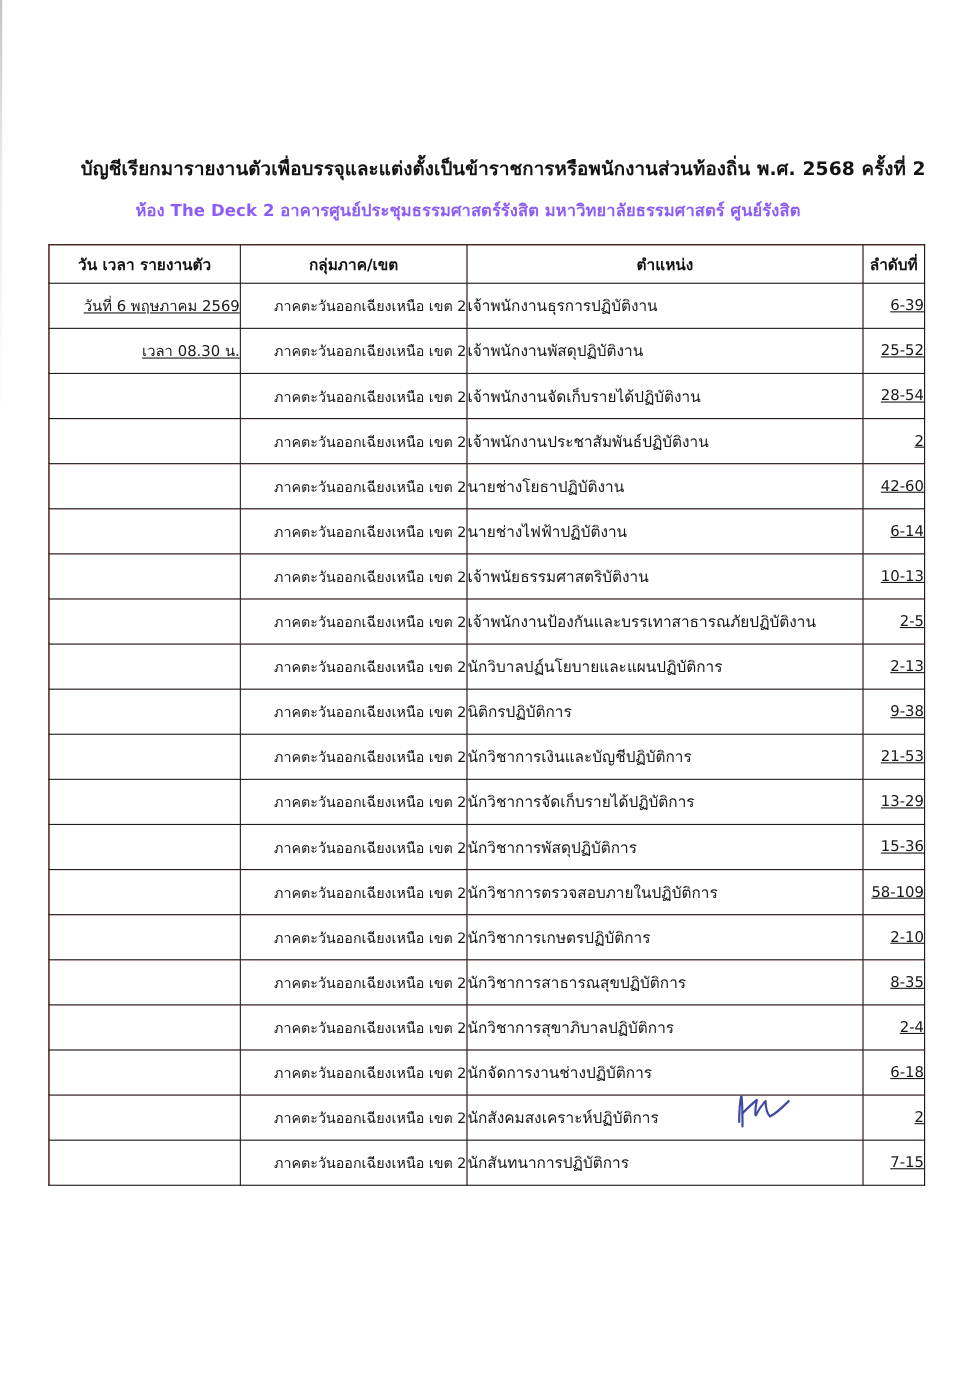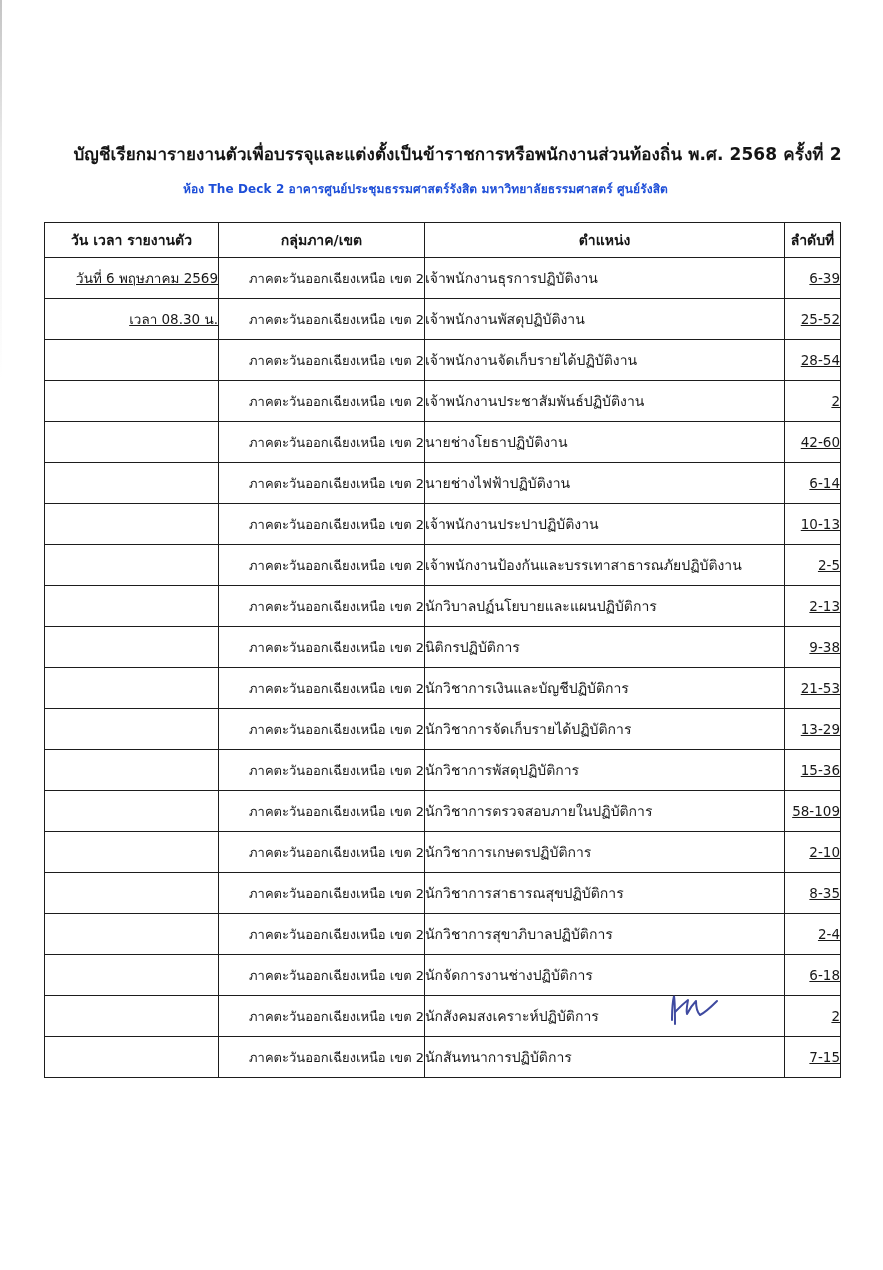--- a/index.html
+++ b/index.html
@@ -52,23 +52,23 @@
     letter-spacing: 0.1px;
     line-height: 1.25;
     padding-left: 16px;
   }
   .doc-subtitle {
     position: absolute;
     left: 0;
     top: 182px;
     width: 851px;
     text-align: center;
-    font-size: 12px;
+    font-size: 15px;
     font-weight: 700;
-    color: #1d4ed8;
+    color: #8b5cf6;
     letter-spacing: 0.1px;
     line-height: 1.25;
   }
 
   
   .table-wrap {
     position: absolute;
     left: 44px;
     top: 222px;
     width: 796px;
@@ -203,21 +203,21 @@
           </tr>
           <tr>
             <td class="cell-date"></td>
             <td class="cell-group">ภาคตะวันออกเฉียงเหนือ เขต 2</td>
             <td class="cell-pos">นายช่างไฟฟ้าปฏิบัติงาน</td>
             <td class="cell-no">6-14</td>
           </tr>
           <tr>
             <td class="cell-date"></td>
             <td class="cell-group">ภาคตะวันออกเฉียงเหนือ เขต 2</td>
-            <td class="cell-pos">เจ้าพนักงานประปาปฏิบัติงาน</td>
+            <td class="cell-pos">เจ้าพนัยธรรมศาสตริบัติงาน</td>
             <td class="cell-no">10-13</td>
           </tr>
           <tr>
             <td class="cell-date"></td>
             <td class="cell-group">ภาคตะวันออกเฉียงเหนือ เขต 2</td>
             <td class="cell-pos">เจ้าพนักงานป้องกันและบรรเทาสาธารณภัยปฏิบัติงาน</td>
             <td class="cell-no">2-5</td>
           </tr>
           <tr>
             <td class="cell-date"></td>

